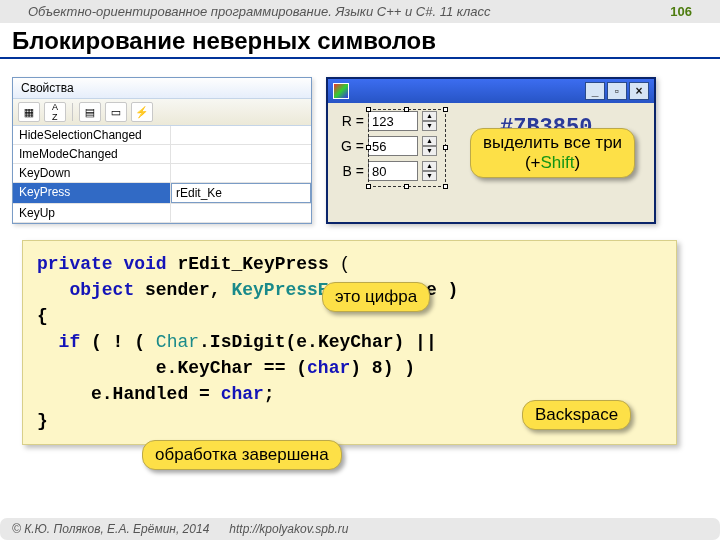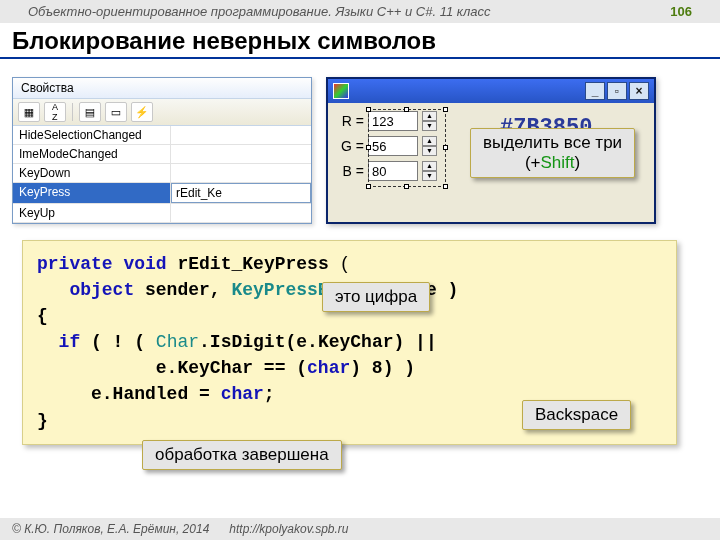--- a/index.html
+++ b/index.html
@@ -155,35 +155,35 @@
     box-shadow: 3px 3px 5px rgba(0,0,0,0.25);
     white-space: pre;
   }
   .kw { color:#1414b8; font-weight:bold; }
   .fn { font-weight:bold; }
   .tp { color:#1a8a8a; font-weight:bold; }
   .tp2 { color:#1a8a8a; }
   
   .callout {
     position:absolute;
-    background:#e5e5e5;
+    background:#fde047;
     border:1px solid #bca94a;
     padding:4px 12px;
     font-size:17px;
     box-shadow:3px 3px 4px rgba(0,0,0,0.35);
-    border-radius:2px;
+    border-radius:13px;
   }
   .callout .sh { color:#149414; }
   .footer {
     position:absolute;
     left:0; bottom:0; width:100%;
     background:#e8e8e8;
     font-size:12px; font-style:italic; color:#555;
     padding:4px 12px;
-    display:flex; gap:20px;
+    display:flex; gap:20px;border-radius:7px;
   }
 </style>
 </head>
 <body>
 
 <div class="header-strip">
   <span>Объектно-ориентированное программирование. Языки C++ и C#. 11 класс</span>
   <span class="page-num">106</span>
 </div>
 

